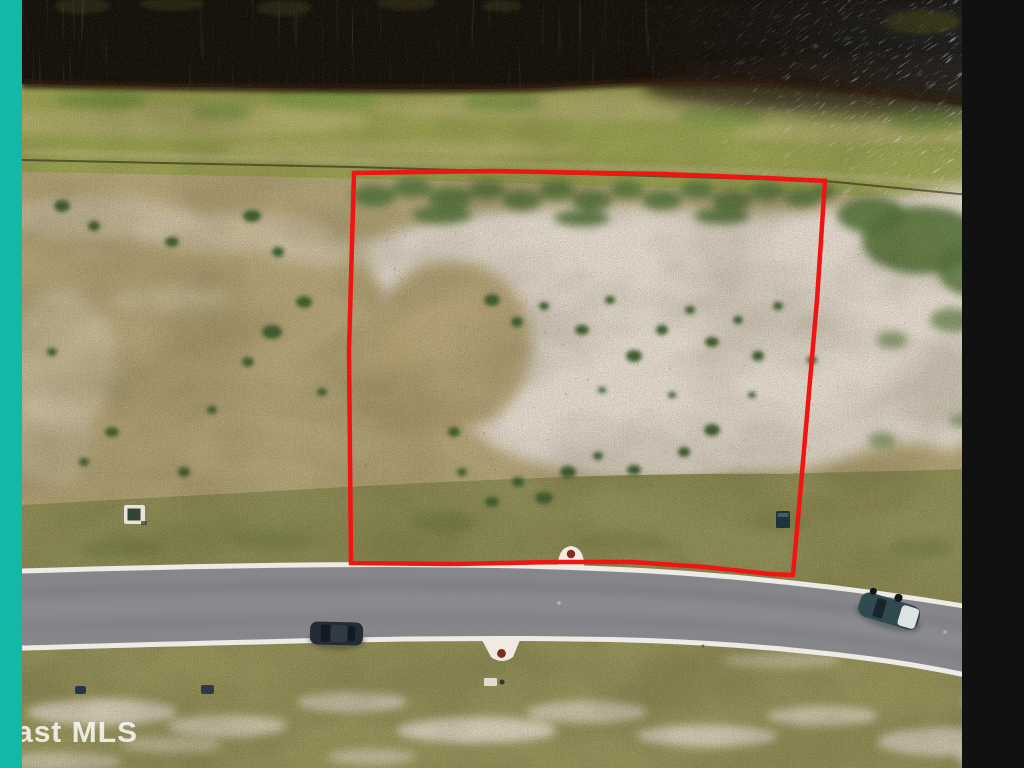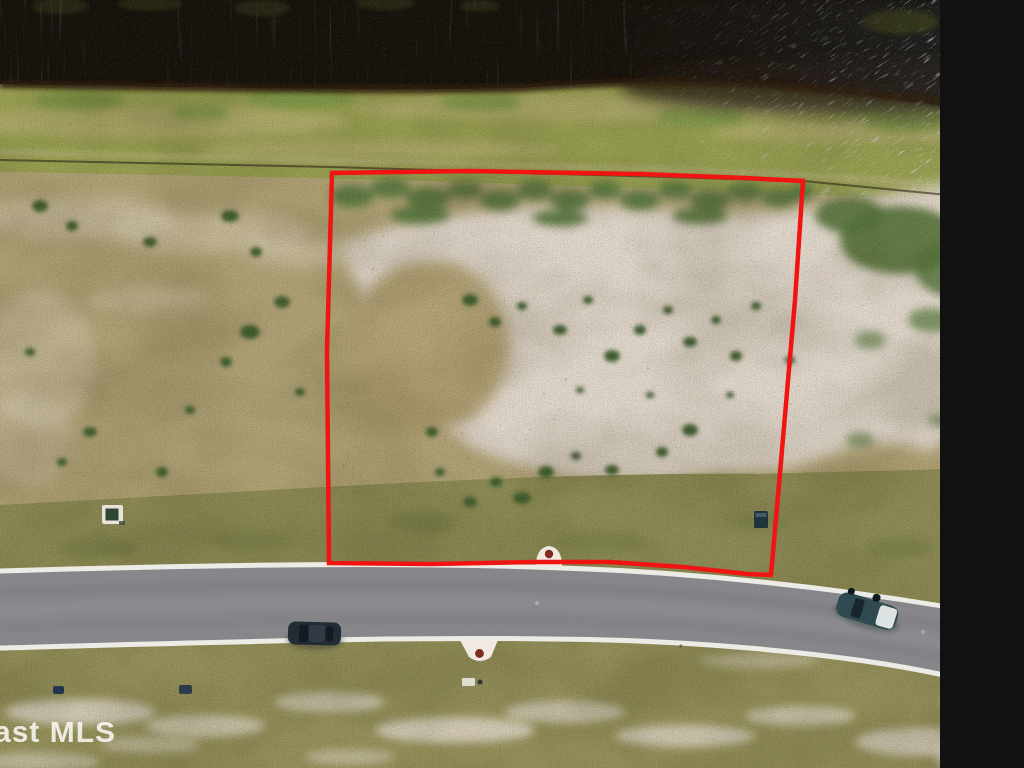--- a/index.html
+++ b/index.html
@@ -1,16 +1,16 @@
 <!DOCTYPE html>
 <html><head>
 <meta charset="utf-8">
 <style>
   html,body{margin:0;padding:0;background:#111;font-family:"Liberation Sans",sans-serif;}
-  #stage{position:relative;width:940px;height:768px;overflow:hidden;background:#14b8a6;}
+  #stage{position:relative;width:940px;height:768px;overflow:hidden;background:#14b8a6;padding-left:22px;}
   #stage svg{display:block;}
   .wm{font-family:"Liberation Sans",sans-serif;font-weight:600;letter-spacing:1px;}
 </style>
 </head>
 <body>
 
 <div id="stage">
 <svg width="1024" height="768" viewBox="0 0 1024 768">
   <defs>
     <filter id="blur2" x="-30%" y="-30%" width="160%" height="160%">

